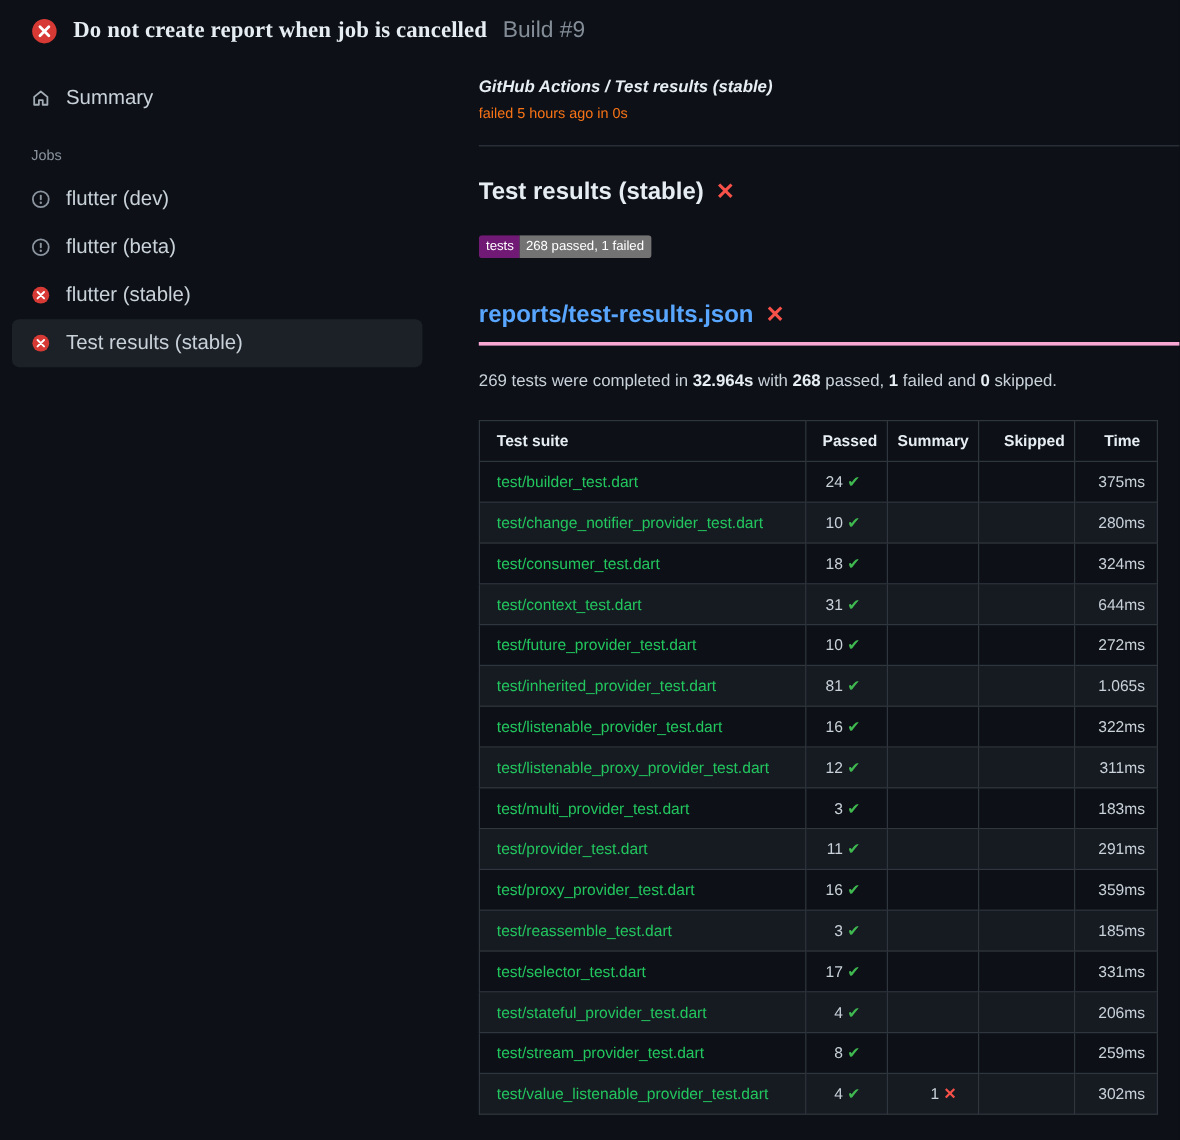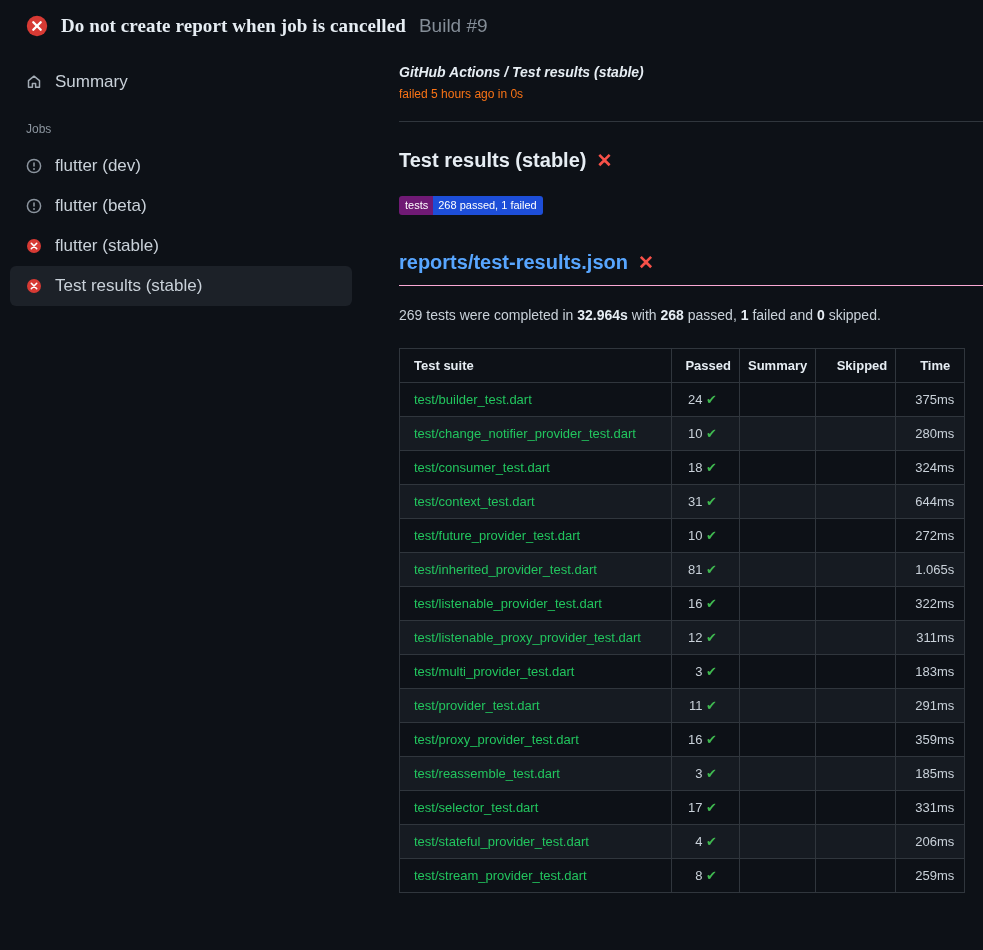--- a/index.html
+++ b/index.html
@@ -28,21 +28,21 @@
   .main { flex:1; padding-top:14px; }
   .breadcrumb { font-size:14px; font-weight:700; color:#e6edf3;font-style:italic; }
   .status-line { font-size:12px; color:#f97316; margin-top:7px; }
   .divider { border:0; border-top:1px solid #30363d; margin-top:20px; }
   .section-head { display:flex; align-items:center; gap:10px; margin-top:27px; }
   .section-title { font-size:20px; font-weight:700; color:#e6edf3; }
   .head-x { color:#f85149; font-weight:700; font-size:19px; line-height:1; }
   .badge { display:inline-flex; margin-top:24px; font-size:11px; line-height:1; border-radius:3px; overflow:hidden; font-weight:400; }
   .badge-label { color:#fff; padding:4px 5px 4px 6px; }
   .badge-value { color:#fff; padding:4px 6px 4px 5px; }
-  .report-head { display:flex; align-items:center; gap:10px; margin-top:36px; padding-bottom:11px; border-bottom:1px solid #f9a8d4; }
+  .report-head { display:flex; align-items:center; gap:10px; margin-top:36px; padding-bottom:11px; border-bottom:3px solid #f9a8d4; }
   .report-link { font-size:20px; font-weight:700; color:#58a6ff; text-decoration:none; }
   .summary-line { margin-top:21px; font-size:14px; color:#c9d1d9; }
   .summary-line b { color:#e6edf3; font-weight:700; }
 
   
   table { border-collapse:collapse; margin-top:25px; font-size:13px; table-layout:fixed; }
   col.c-suite { width:272px; } col.c-passed { width:68px; } col.c-failed { width:64px; }
   col.c-skipped { width:80px; } col.c-time { width:69px; }
   th, td { border:1px solid #30363d; padding:7px 8px; height:34px; }
   th { font-weight:700; color:#e6edf3; text-align:right; }
@@ -130,21 +130,21 @@
     <div class="status-line">failed 5 hours ago in 0s</div>
     <hr class="divider">
 
     <div class="section-head">
       <span class="section-title">Test results (stable)</span>
       <span class="head-x">✕</span>
     </div>
 
     <div class="badge">
       <span class="badge-label" style="background: #701a75;">tests</span>
-      <span class="badge-value" style="background: #1d4ed8;">268 passed, 1 failed</span>
+      <span class="badge-value" style="background: #737373;">268 passed, 1 failed</span>
     </div>
 
     <div class="report-head">
       <a class="report-link" href="#">reports/test-results.json</a>
       <span class="head-x">✕</span>
     </div>
 
     <p class="summary-line" id="summary-line"><span>269 tests were completed in </span><b>32.964s</b><span> with </span><b>268</b><span> passed, </span><b>1</b><span> failed and </span><b>0</b><span> skipped.</span></p>
 
     <table>
@@ -263,16 +263,23 @@
             <td class="skipped-cell"></td>
             <td class="time-cell">206ms</td>
           </tr>
           <tr>
             <td class="suite-cell"><a href="#">test/stream_provider_test.dart</a></td>
             <td class="passed-cell"><span>8 </span><span class="check">✔</span></td>
             <td class="failed-cell"></td>
             <td class="skipped-cell"></td>
             <td class="time-cell">259ms</td>
           </tr>
+          <tr>
+            <td class="suite-cell"><a href="#">test/value_listenable_provider_test.dart</a></td>
+            <td class="passed-cell"><span>4 </span><span class="check">✔</span></td>
+            <td class="failed-cell"><span>1 </span><span class="cross">✕</span></td>
+            <td class="skipped-cell"></td>
+            <td class="time-cell">302ms</td>
+          </tr>
         </tbody>
     </table>
   </main>
 </div>
 
 </body></html>

